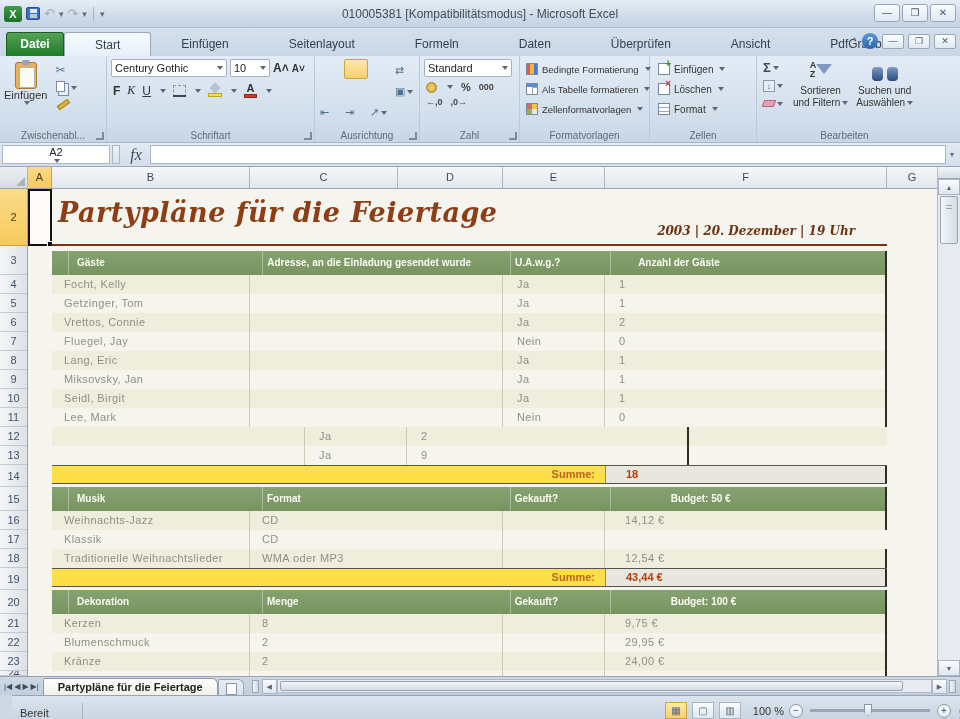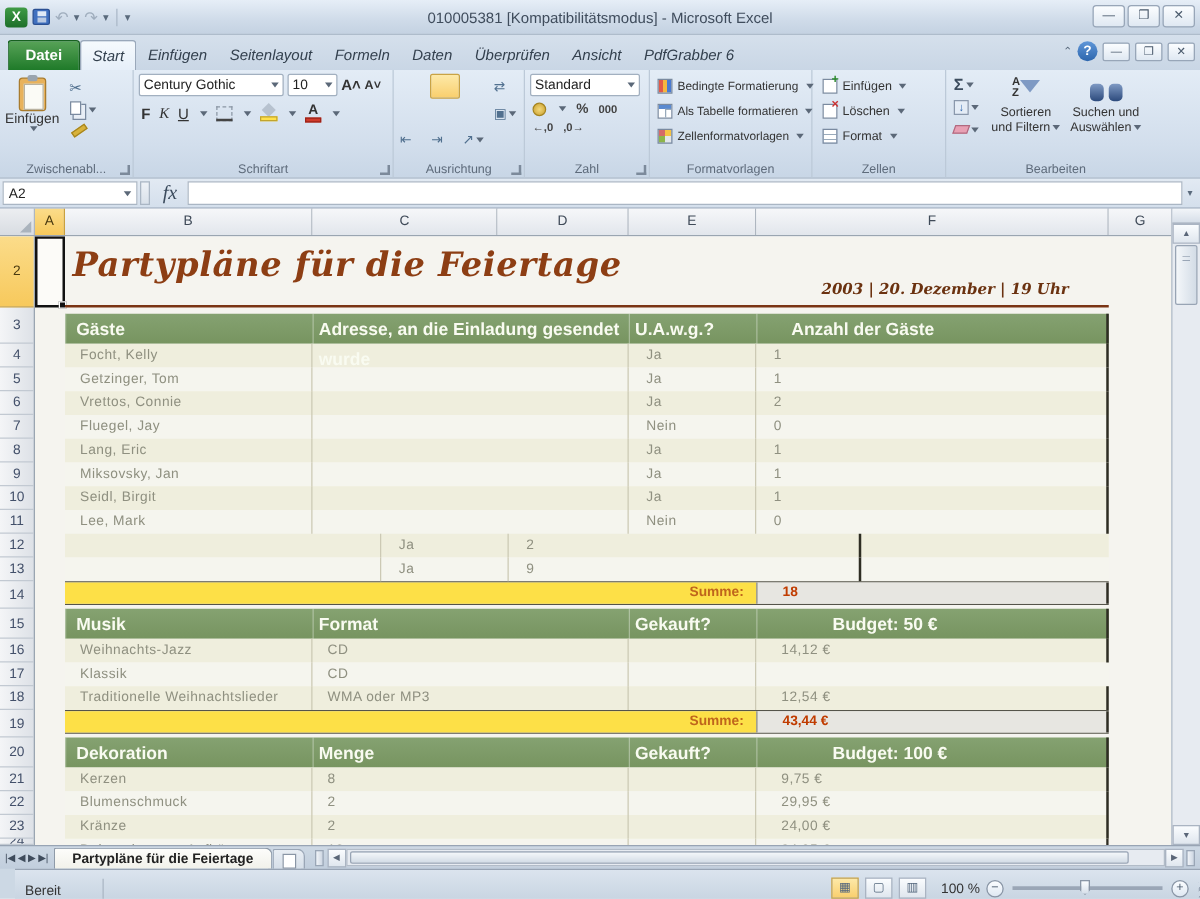--- a/index.html
+++ b/index.html
@@ -20,21 +20,21 @@
   .qat-sep{width:1px;height:14px;background:#aab8c8;margin:0 2px;}
   .title-text{position:absolute;left:0;right:0;text-align:center;font-size:12px;color:#3f4c5c;}
   .winbtns{position:absolute;right:4px;top:4px;display:flex;gap:2px;}
   .wbtn{width:26px;height:18px;border:1px solid #98a6b8;border-radius:3px;
     background:linear-gradient(#fbfdff,#dfe8f2);font-size:10px;color:#4a5a6c;text-align:center;line-height:16px;}
 
   
   .tabrow{position:absolute;left:0;top:28px;width:960px;height:28px;background:linear-gradient(#d5e0ec,#c9d6e5);display:flex;align-items:flex-end;}
   .file-tab{margin-left:6px;width:58px;height:24px;background:linear-gradient(#57a257,#1f7a29);border:1px solid #176020;
     border-bottom:none;border-radius:3px 3px 0 0;color:#fff;font-size:12px;font-weight:bold;text-align:center;line-height:23px;}
-  .rtab{padding:0 9px;height:24px;font-size:12px;color:#33404e;line-height:24px;font-style:italic;}
+  .rtab{padding:0 30px;height:24px;font-size:12px;color:#33404e;line-height:24px;}
   .rtab.active{background:linear-gradient(#f6fafd,#e6eff9);border:1px solid #9aa8ba;border-bottom:none;border-radius:3px 3px 0 0;}
   .tabrow-right{position:absolute;right:4px;top:5px;display:flex;gap:4px;align-items:center;}
   .collapse-caret{font-size:9px;color:#5a6a7c;}
   .help-circle{width:16px;height:16px;border-radius:50%;background:linear-gradient(#5f96d8,#2d66ad);color:#fff;
     font-size:11px;font-weight:bold;text-align:center;line-height:16px;}
   .wbtn-sm{width:22px;height:15px;border:1px solid #98a6b8;border-radius:2px;background:linear-gradient(#fbfdff,#dfe8f2);
     font-size:9px;color:#4a5a6c;text-align:center;line-height:13px;}
 
   
   .ribbon{position:absolute;left:0;top:56px;width:960px;height:87px;
@@ -92,21 +92,21 @@
   .sort-ic .az{position:absolute;left:0;top:0;font-size:9px;font-weight:bold;color:#333;line-height:9px;}
   .sort-ic .funnel{position:absolute;right:0;top:3px;width:0;height:0;border-left:8px solid transparent;border-right:8px solid transparent;border-top:10px solid #7f9ac4;}
   .binoc{position:relative;width:26px;height:22px;margin-top:2px;}
   .binoc:before,.binoc:after{content:"";position:absolute;top:4px;width:11px;height:14px;border-radius:4px;background:linear-gradient(#7f9ac4,#2c4a7c);}
   .binoc:before{left:0}.binoc:after{right:0}
 
   
   .fbar{position:absolute;left:0;top:143px;width:960px;height:24px;background:linear-gradient(#e2eaf3,#d4dfec);
     border-bottom:1px solid #9aa8ba;display:flex;align-items:center;padding:2px 2px;}
   .namebox{width:108px;height:19px;background:#fff;border:1px solid #aab6c4;font-size:11px;color:#222;
-    display:flex;align-items:center;justify-content:space-between;padding:0 4px;}
+    display:flex;align-items:center;justify-content:space-between;padding:0 4px;flex-direction:column;}
   .fx-btn{width:28px;text-align:center;font-size:16px;font-style:italic;font-family:"Liberation Serif",serif;color:#3c4c5e;}
   .fml-field{flex:1;height:19px;background:#fff;border:1px solid #aab6c4;margin-right:4px;}
   .fbar-dd{font-size:8px;color:#5a6a7c;padding-right:4px;}
   .nb-split{width:8px;height:19px;background:linear-gradient(#eef2f7,#d9e1ea);border:1px solid #aab6c4;margin:0 2px;}
 
   
   .colhdr{position:absolute;left:0;top:167px;width:937px;height:22px;display:flex;
     background:linear-gradient(#f6f7f9,#dfe3e9);border-bottom:1px solid #9aa5b1;}
   .ch{border-right:1px solid #aeb6c0;font-size:11px;color:#3f4a58;text-align:center;line-height:21px;background:linear-gradient(#f6f7f9,#e2e6ec);}
   .ch.corner{width:28px;position:relative;background:linear-gradient(#eceef1,#d8dce2);}
@@ -125,21 +125,21 @@
   .a2sel{position:absolute;left:0;top:0;width:24px;height:57px;background:#fcfbf8;border:2px solid #111;}
   .a2sel:after{content:"";position:absolute;right:-3px;bottom:-3px;width:4px;height:4px;background:#111;border:1px solid #fff;}
   .sheetwrap{position:absolute;left:24px;top:0;width:835px;}
   .trow2{position:relative;height:57px;border-bottom:2px solid #7a3414;}
   .sheet-title{position:absolute;left:6px;top:8px;font-family:"DejaVu Serif",serif;font-style:italic;font-weight:bold;
     font-size:27px;color:#8d3e14;letter-spacing:.5px;}
   .sheet-date{position:absolute;right:32px;bottom:6px;font-family:"DejaVu Serif",serif;font-style:italic;font-weight:bold;
     font-size:12px;color:#6b3210;}
   .gap5{height:5px}.gap3{height:3px}
   .thead{display:flex;height:24px;line-height:24px;background:linear-gradient(#85a271,#779460);
-    font-size:14px;font-weight:bold;color:#f9fbf1;}
+    font-size:10px;font-weight:bold;color:#f9fbf1;padding-left:16px;}
   .thead .hc{border-left:1px solid rgba(255,255,255,.35);}
   .trow{display:flex;height:19px;line-height:19px;font-size:11px;color:#8f9080;letter-spacing:.4px;}
   .band-a{background:#efeedd}.band-b{background:#f5f5ee}
   .w-name{width:198px;padding-left:12px;border-right:1px solid #ccc9b4;}
   .w-addr{width:253px;border-right:1px solid #ccc9b4;padding-left:6px;}
   .w-rsvp{width:102px;padding-left:14px;border-right:1px solid #ccc9b4;}
   .w-amt{width:282px;padding-left:14px;border-right:2px solid #2e2d23;}
   .thead .w-name{border-right:none;padding-left:8px}
   .thead .w-addr{border-right:none;padding-left:4px}
   .thead .w-rsvp{border-right:none;padding-left:4px}

